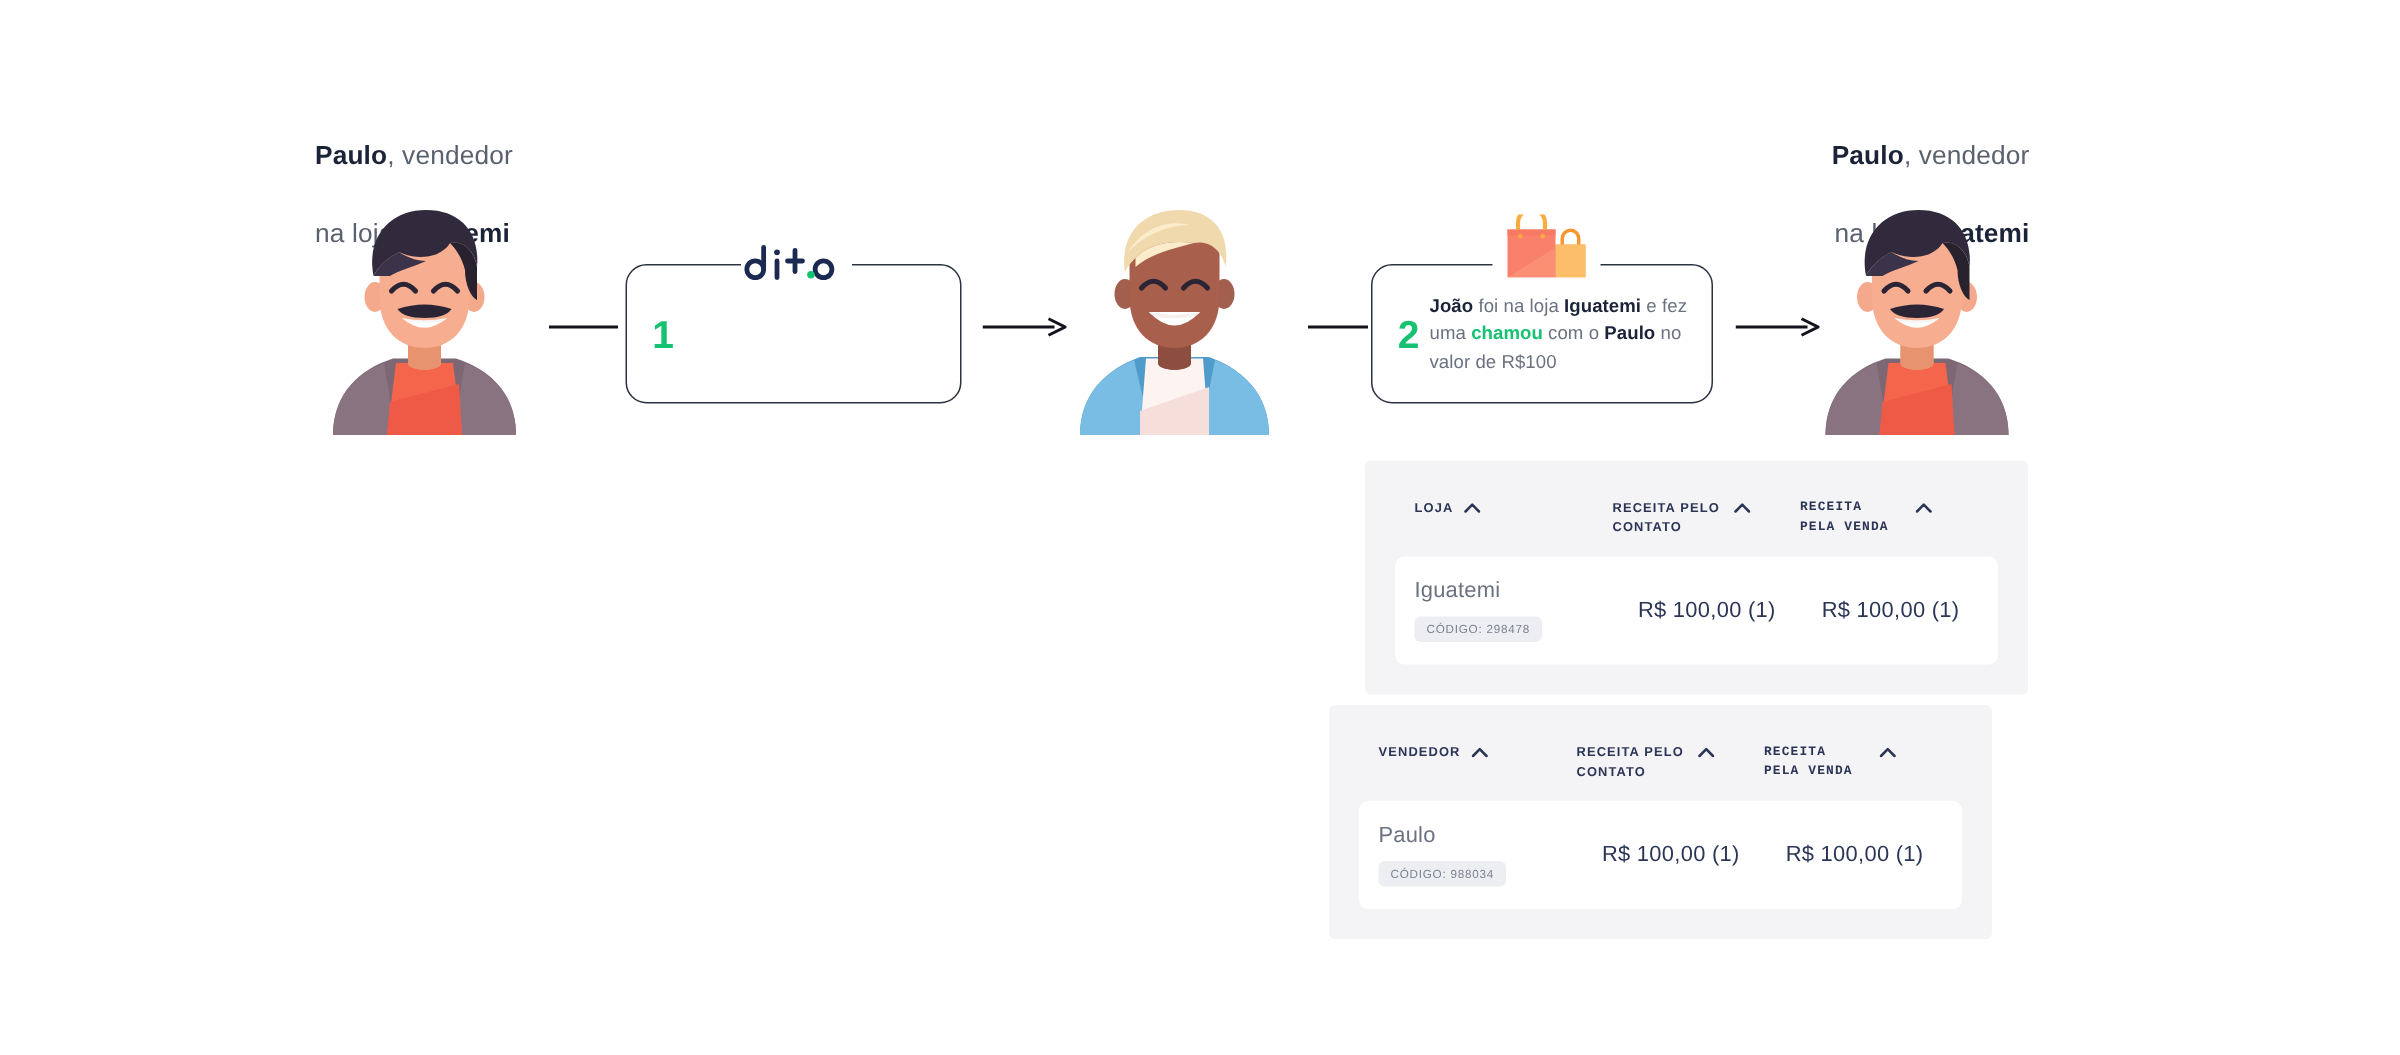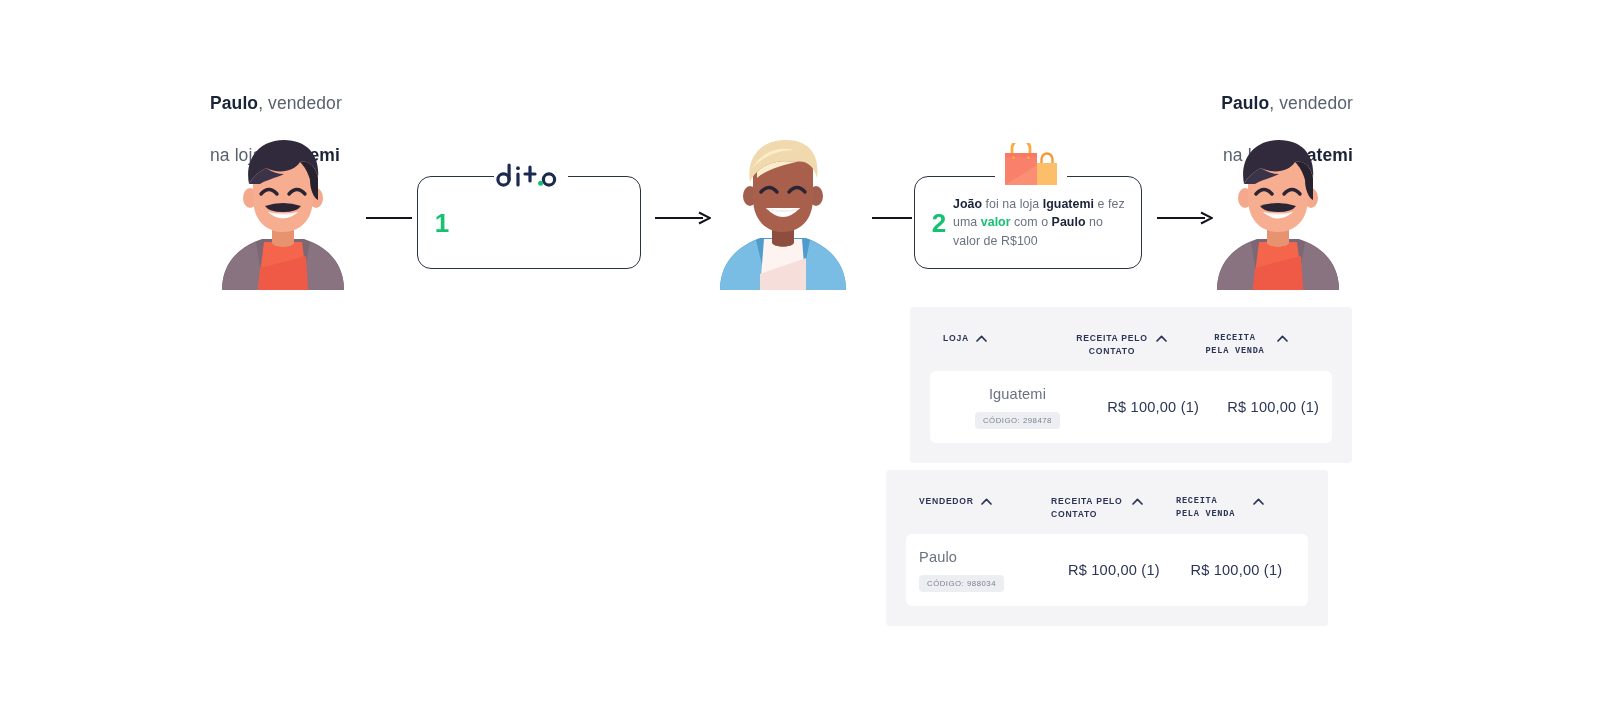--- a/index.html
+++ b/index.html
@@ -78,21 +78,21 @@
   
   #bags-icon { position:absolute; left: 1001px; top: 143px; width: 58px; height: 42px; }
   #bags-icon svg { display:block; }
 
   
   .table-panel {
     position:absolute;
     background:#f4f4f6;
     border-radius: 4px;
   }
-  #table-panel-loja     { left: 910px; top: 307px; width: 442px; height: 156px; text-align: center; }
+  #table-panel-loja     { left: 910px; top: 307px; width: 442px; height: 156px; }
   #table-panel-vendedor { left: 886px; top: 470px; width: 442px; height: 156px; }
 
   .thead { display:flex; align-items:flex-start; padding: 25px 0 0 0; height: 64px; }
   .th {
     font-size: 8.6px; font-weight:700; letter-spacing: .75px;
     color:#2b3556; line-height: 12.5px; text-transform: uppercase;
     display:flex; align-items:flex-start; gap:7px;
   }
   .th-col-name  { width: 165px; padding-left: 33px; }
   .th-col-rev1  { width: 125px; }
@@ -267,21 +267,21 @@
       </g>
       <circle cx="25" cy="6.2" r="1.9" fill="#1c2a52"></circle>
       <circle cx="47.6" cy="21.2" r="2.5" fill="#16c172"></circle>
     </svg>
   </div>
 
   <div class="step-card" id="step-card-2">
     <div class="card-notch" id="notch-2"></div>
     <div class="card-inner">
       <div class="step-number">2</div>
-      <div class="step-text"><b>João</b> foi na loja <b>Iguatemi</b> e fez uma <span class="accent">valor</span> com o <b>Paulo</b> no valor de R$100</div>
+      <div class="step-text"><b>João</b> foi na loja <b>Iguatemi</b> e fez uma <span class="accent">chamou</span> com o <b>Paulo</b> no valor de R$100</div>
     </div>
   </div>
 
   <div id="bags-icon">
     <svg width="58" height="42" viewBox="0 0 58 42" xmlns="http://www.w3.org/2000/svg">
 
       <path d="M36 20 h20 v22 h-20 Z" fill="#fcb455"></path>
       <path d="M36 20 h20 v22 h-20 Z" fill="#fdbe6a"></path>
       <path d="M40.5 20 v-4 a5.5 5.5 0 0 1 11 0 v4" fill="none" stroke="#f9962f" stroke-width="2.3"></path>
 

